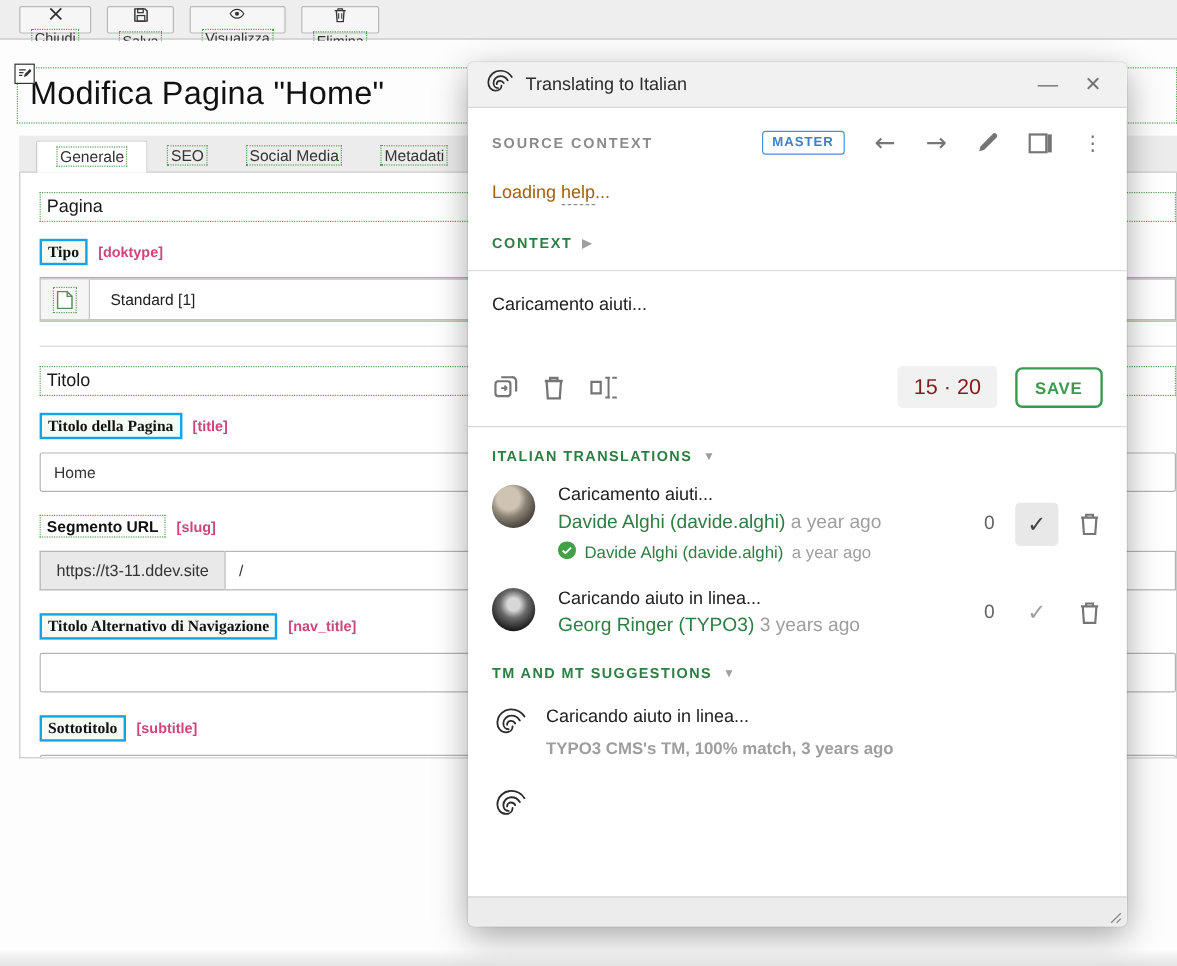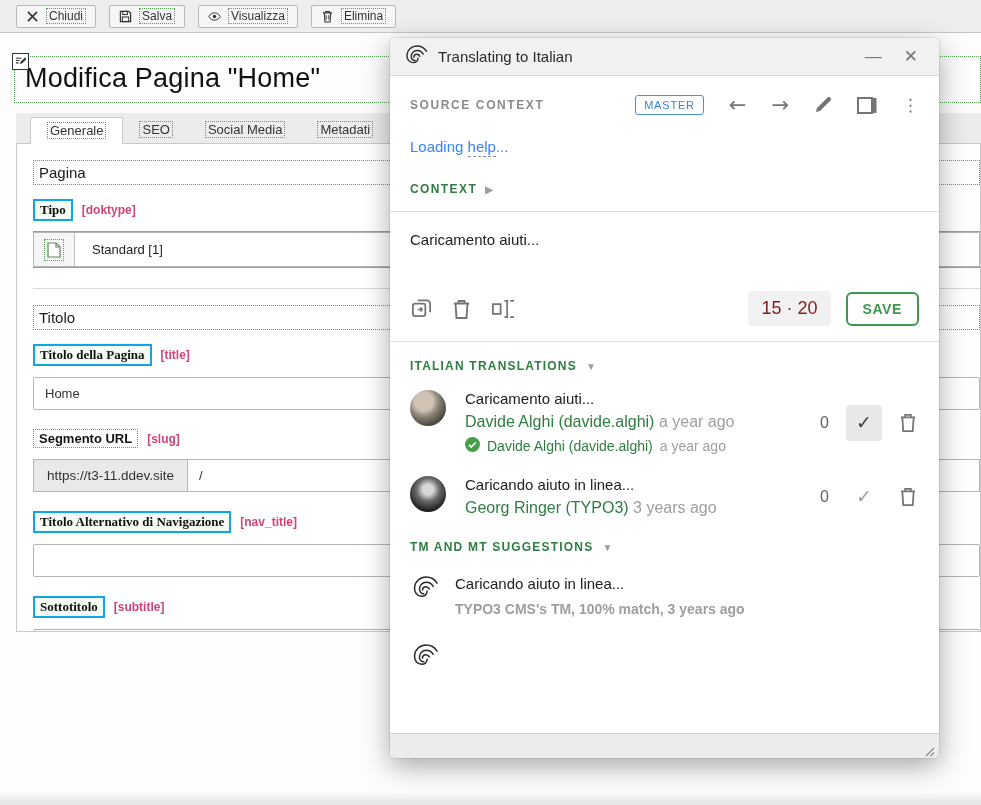--- a/index.html
+++ b/index.html
@@ -3,21 +3,21 @@
 <meta charset="utf-8">
 <style>
   * { margin:0; padding:0; box-sizing:border-box; }
   html,body { width:981px; height:805px; overflow:hidden; }
   body { font-family:"Liberation Sans", sans-serif; background:#fdfdfd; position:relative; color:#333; }
 
   
   .docheader { position:absolute; top:0; left:0; right:0; height:33px; background:#eeeeee;
     border-bottom:1px solid #c6c6c6; display:flex; align-items:center; gap:13px; padding:0 16px; }
   .dh-btn { display:inline-flex; align-items:center; gap:7px; background:#f6f6f6; border:1px solid #b9b9b9;
-    border-radius:2px; height:23px; padding:0 9px; font-size:12px; color:#333; cursor:pointer; }
+    border-radius:2px; height:23px; padding:0 9px; font-size:12px; color:#333; cursor:pointer;flex-direction:column; }
   .dh-btn .ico { width:13px; height:13px; display:inline-flex; align-items:center; justify-content:center; color:#444; }
   .hl-dotted-inline { border:1px dotted #55a555; padding:0 2px; }
 
   
   .content { position:absolute; top:34px; left:0; right:0; bottom:0; background:#fdfdfd; }
   .page-title { position:relative; margin:22px 0 10px 14px; border:1px dotted #55a555; padding:6px 10px 8px 10px;
     font-size:27px; font-weight:400; color:#111; letter-spacing:0.2px; }
   .title-edit-badge { position:absolute; left:-3px; top:-4px; width:17px; height:17px; background:#fff;
     border:1px solid #333; display:flex; align-items:center; justify-content:center; }
 
@@ -48,39 +48,39 @@
     font-size:13px; color:#333; padding:0 11px; margin-top:11px; font-family:"Liberation Sans",sans-serif; background:#fff; }
   .slug-group { display:flex; margin-top:11px; }
   .slug-addon { background:#e9e9e9; border:1px solid #b5b5b5; border-right:none; font-size:13.5px; color:#333;
     display:flex; align-items:center; padding:0 13px; height:33px; }
   .slug-group input { flex:1; height:33px; border:1px solid #b5b5b5; font-size:13px; color:#333; padding:0 11px; background:#fff; }
 
   .bottom-fade { position:absolute; left:0; right:0; bottom:0; height:14px;
     background:linear-gradient(to bottom, rgba(0,0,0,0), rgba(0,0,0,0.10)); pointer-events:none; }
 
   
-  .modal { position:absolute; left:390px; top:38px; width:549px; height:720px; background:#fff; border-radius:5px;
+  .modal { position:absolute; left:390px; top:52px; width:549px; height:720px; background:#fff; border-radius:5px;
     box-shadow:0 8px 28px rgba(0,0,0,0.35), 0 0 0 1px rgba(0,0,0,0.07); display:flex; flex-direction:column; overflow:hidden; z-index:10; }
   .modal-header { height:38px; flex-shrink:0; background:#f1f1f1; border-bottom:1px solid #dadada;
     display:flex; align-items:center; padding:0 15px; gap:10px; }
   .modal-title { font-size:15px; color:#2b2b2b; flex:1; }
   .win-btn { color:#757575; font-size:17px; cursor:pointer; padding:0 6px; line-height:1; }
   .modal-body { flex:1; overflow:hidden; padding:0 20px; position:relative; }
   .modal-footer { height:25px; flex-shrink:0; background:#ececec; border-top:1px solid #d2d2d2; position:relative; }
 
   .src-row { margin-top:17px; display:flex; align-items:center; }
   .src-label { font-size:12px; font-weight:bold; color:#8a8a8a; letter-spacing:1.6px; }
   .src-tools { margin-left:auto; display:flex; align-items:center; gap:25px; }
-  .master-badge { border:1px solid #4a90d9; color:#3b82c8; font-size:11px; font-weight:normal; letter-spacing:0.8px;
+  .master-badge { border:1px solid #4a90d9; color:#3b82c8; font-size:11px; font-weight:bold; letter-spacing:0.8px;
     padding:3px 8px; border-radius:3px; }
   .gico { color:#757575; display:inline-flex; align-items:center; cursor:pointer; }
   .arrow-glyph { font-size:21px; color:#757575; font-family:"DejaVu Sans",sans-serif; }
   .dots-glyph { font-size:17px; color:#757575; letter-spacing:0; }
 
-  .src-text { margin-top:21px; font-size:15px; color:#3b82f6; }
+  .src-text { margin-top:21px; font-size:15px; color:#a16207; }
   .src-term { border-bottom:1px dashed #8f8f8f; padding-bottom:1px; }
   .ctx-row { margin-top:27px; font-size:12px; font-weight:bold; color:#2e7d43; letter-spacing:1.4px;
     display:flex; align-items:center; gap:8px; cursor:pointer; }
   .tri { color:#9e9e9e; font-size:10px; }
   .m-div { border:none; border-top:1px solid #dcdcdc; margin:15px -20px 0 -20px; }
 
   .trans-area { padding-top:19px; font-size:15px; color:#212121; height:79px; cursor:text; }
 
   .editor-toolbar { display:flex; align-items:center; margin-top:0; }
   .editor-icons { display:flex; align-items:center; gap:19px; }

